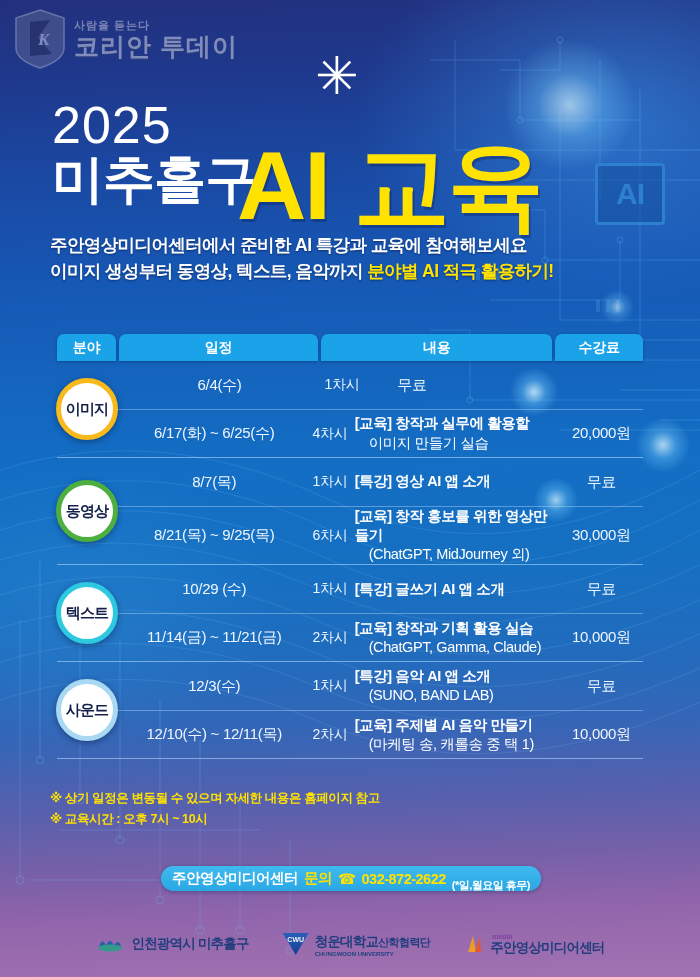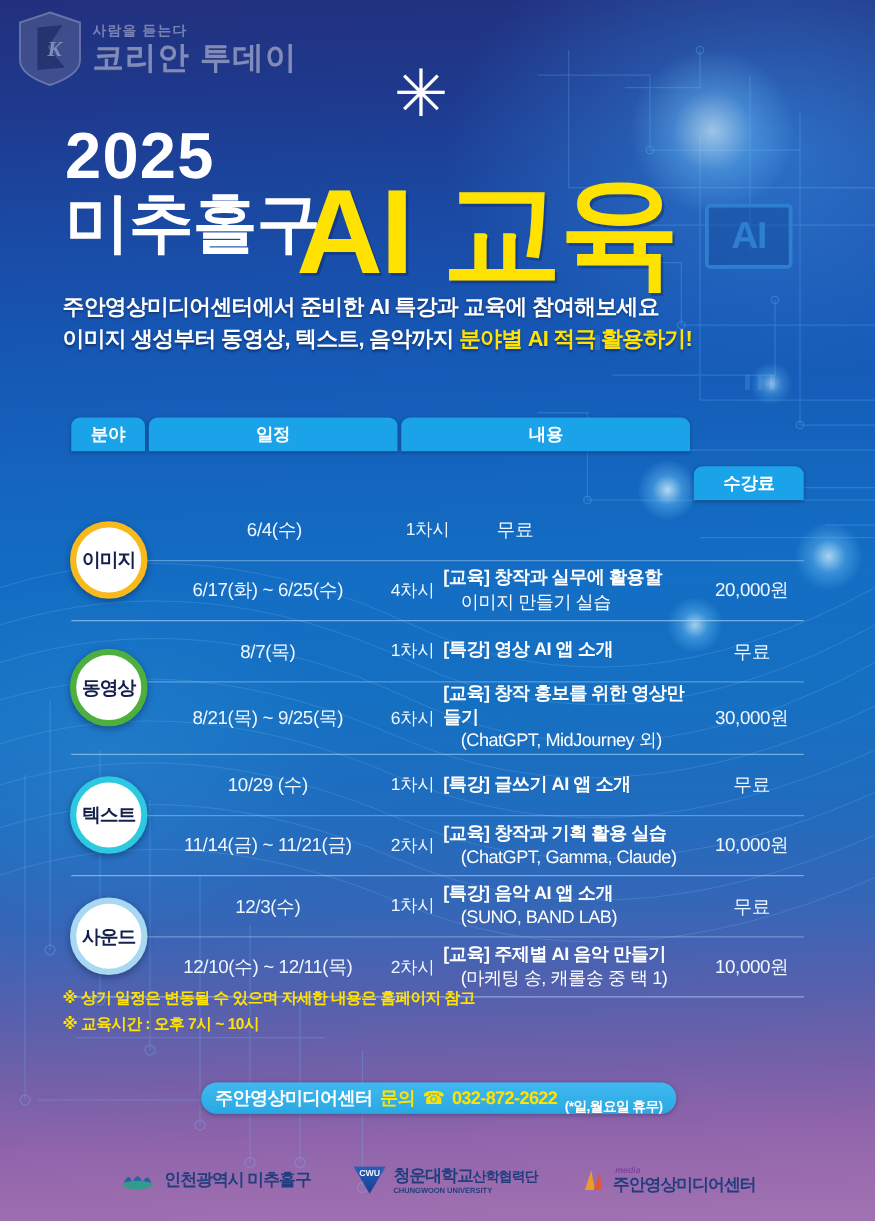--- a/index.html
+++ b/index.html
@@ -38,48 +38,48 @@
   .wm{position:absolute;left:12px;top:8px;display:flex;align-items:center;gap:6px;opacity:.58;}
   .wm-mark{width:56px;height:62px;position:relative;}
   .wm-text{display:flex;flex-direction:column;line-height:1;}
   .wm-top{font-size:11px;font-weight:bold;letter-spacing:1px;color:#b9bed6;margin-bottom:3px;}
   .wm-main{font-size:25px;font-weight:bold;letter-spacing:1px;color:#c6cade;
            text-shadow:0 1px 0 #3b4472;}
 
   
   .titlewrap{position:absolute;left:0;top:96px;width:700px;height:140px;}
   .t-left{position:absolute;left:52px;top:4px;text-align:left;}
-  .t-2025{font-size:52px;font-weight:700;color:#ffffff;line-height:.98;letter-spacing:1px;}
+  .t-2025{font-size:52px;font-weight:400;color:#ffffff;line-height:.98;letter-spacing:1px;}
   .t-gu{font-size:52px;font-weight:bold;color:#ffffff;line-height:1.02;letter-spacing:-1px;margin-top:2px;}
   .t-right{position:absolute;left:237px;top:-4px;}
   .t-ai{font-size:96px;font-weight:bold;color:#FFE200;line-height:1;letter-spacing:-2px;
         text-shadow:2px 3px 0 rgba(10,30,90,.35);margin-top:46px;}
   .asterisk{position:absolute;left:78px;top:-42px;font-size:52px;color:#ffffff;line-height:1;font-weight:bold;}
 
-  .chip{position:absolute;left:564px;top:163px;width:70px;height:52px;
+  .chip{position:absolute;left:595px;top:163px;width:70px;height:62px;
         border:3px solid #2f7fd0;border-radius:4px;
         background:rgba(22,80,160,.55);display:flex;align-items:center;justify-content:center;}
   .chip span{font-size:30px;font-weight:bold;color:#2f7fd0;letter-spacing:-1px;}
 
   
   .sub{position:absolute;left:50px;top:232px;width:600px;}
   .sub-l{font-size:17.5px;font-weight:bold;color:#ffffff;line-height:1.5;letter-spacing:-.6px;
          text-shadow:0 1px 2px rgba(5,25,70,.6);}
   .hi{color:#FFE200;}
 
   
   .table{position:absolute;left:57px;top:334px;width:586px;}
   .thead{display:flex;gap:3px;}
   .th{background:#1aa3e8;border-radius:7px 7px 0 0;height:27px;display:flex;
       align-items:center;justify-content:center;font-size:14px;font-weight:bold;color:#fff;
       letter-spacing:-.3px;box-shadow:0 1px 3px rgba(0,20,60,.35);}
   .th.c1{width:59px;}
   .th.c2{width:200px;}
   .th.c3{width:232px;}
-  .th.c4{width:88px;margin-top:39px;}
+  .th.c4{width:88px;}
 
   .group{position:relative;border-bottom:1px solid rgba(190,225,255,.55);}
   .group:first-of-type{border-top:none;}
   .badge{position:absolute;left:-1px;top:50%;transform:translateY(-50%);
          width:62px;height:62px;border-radius:50%;background:#ffffff;
          display:flex;align-items:center;justify-content:center;
          font-size:15px;font-weight:bold;color:#14204a;letter-spacing:-.8px;z-index:3;
          box-shadow:0 2px 6px rgba(0,15,50,.4);}
   .badge.y{border:5px solid #F7B91B;}
   .badge.g{border:5px solid #4CAF3E;}

